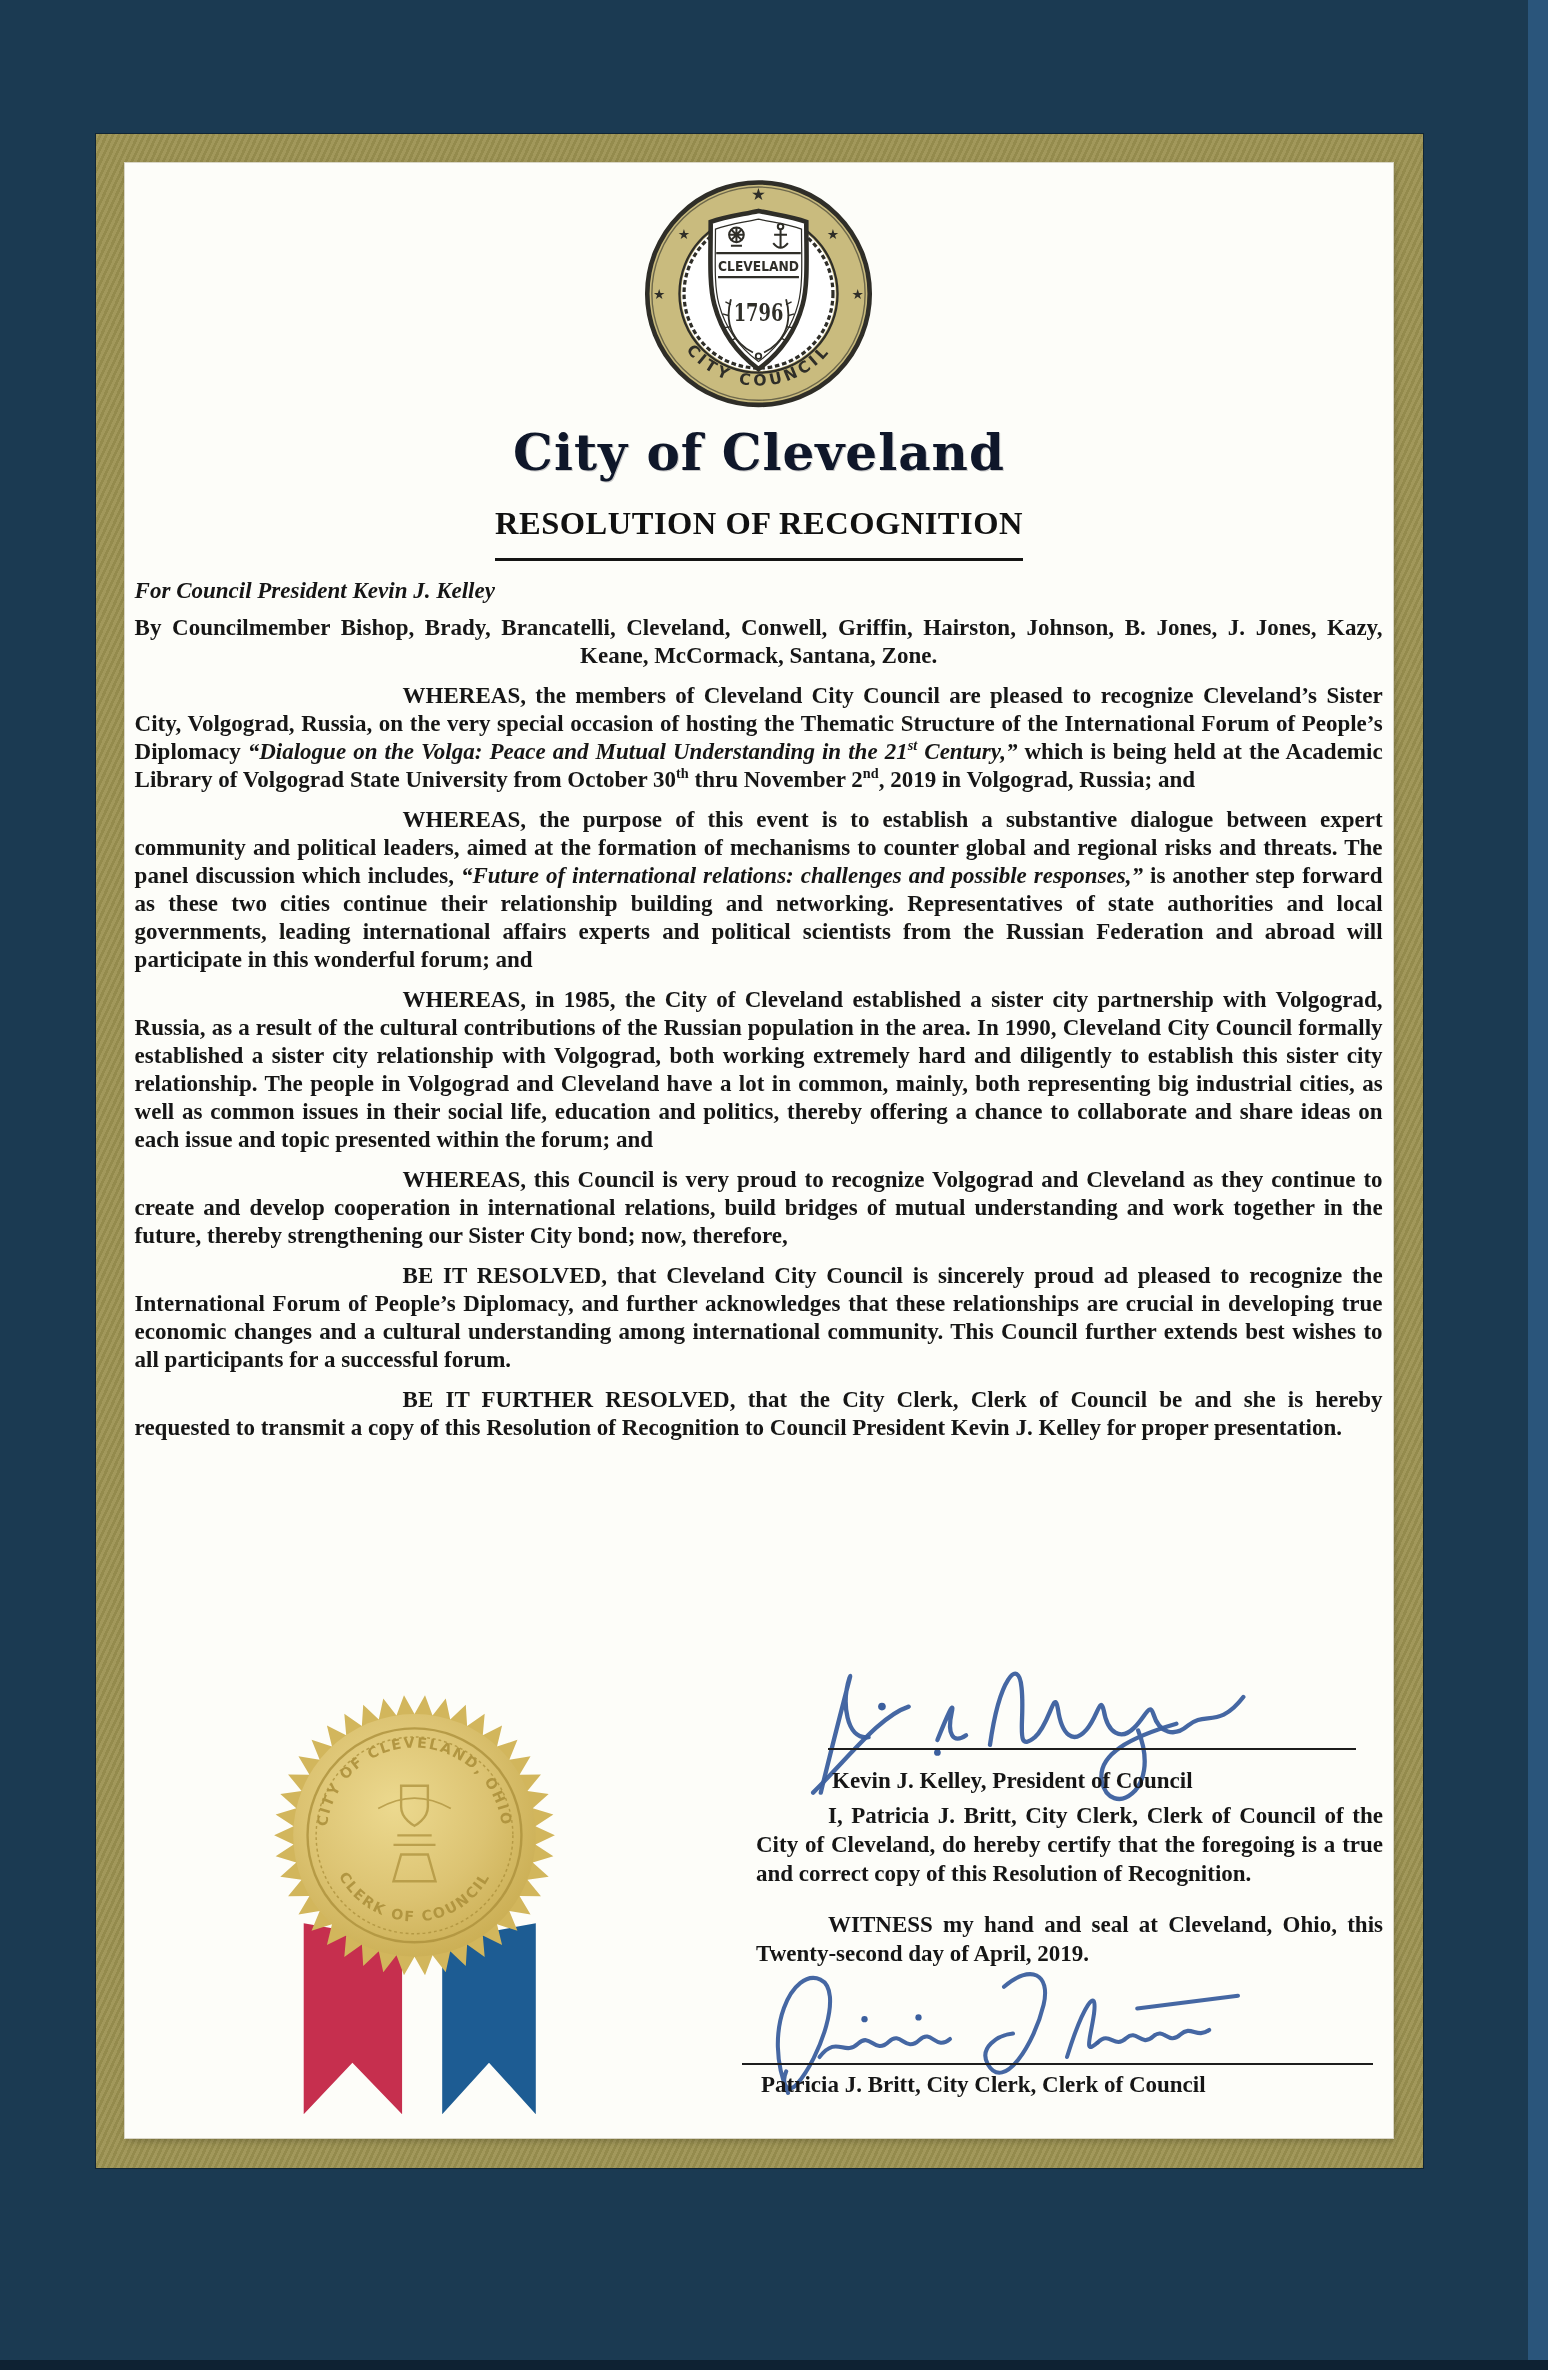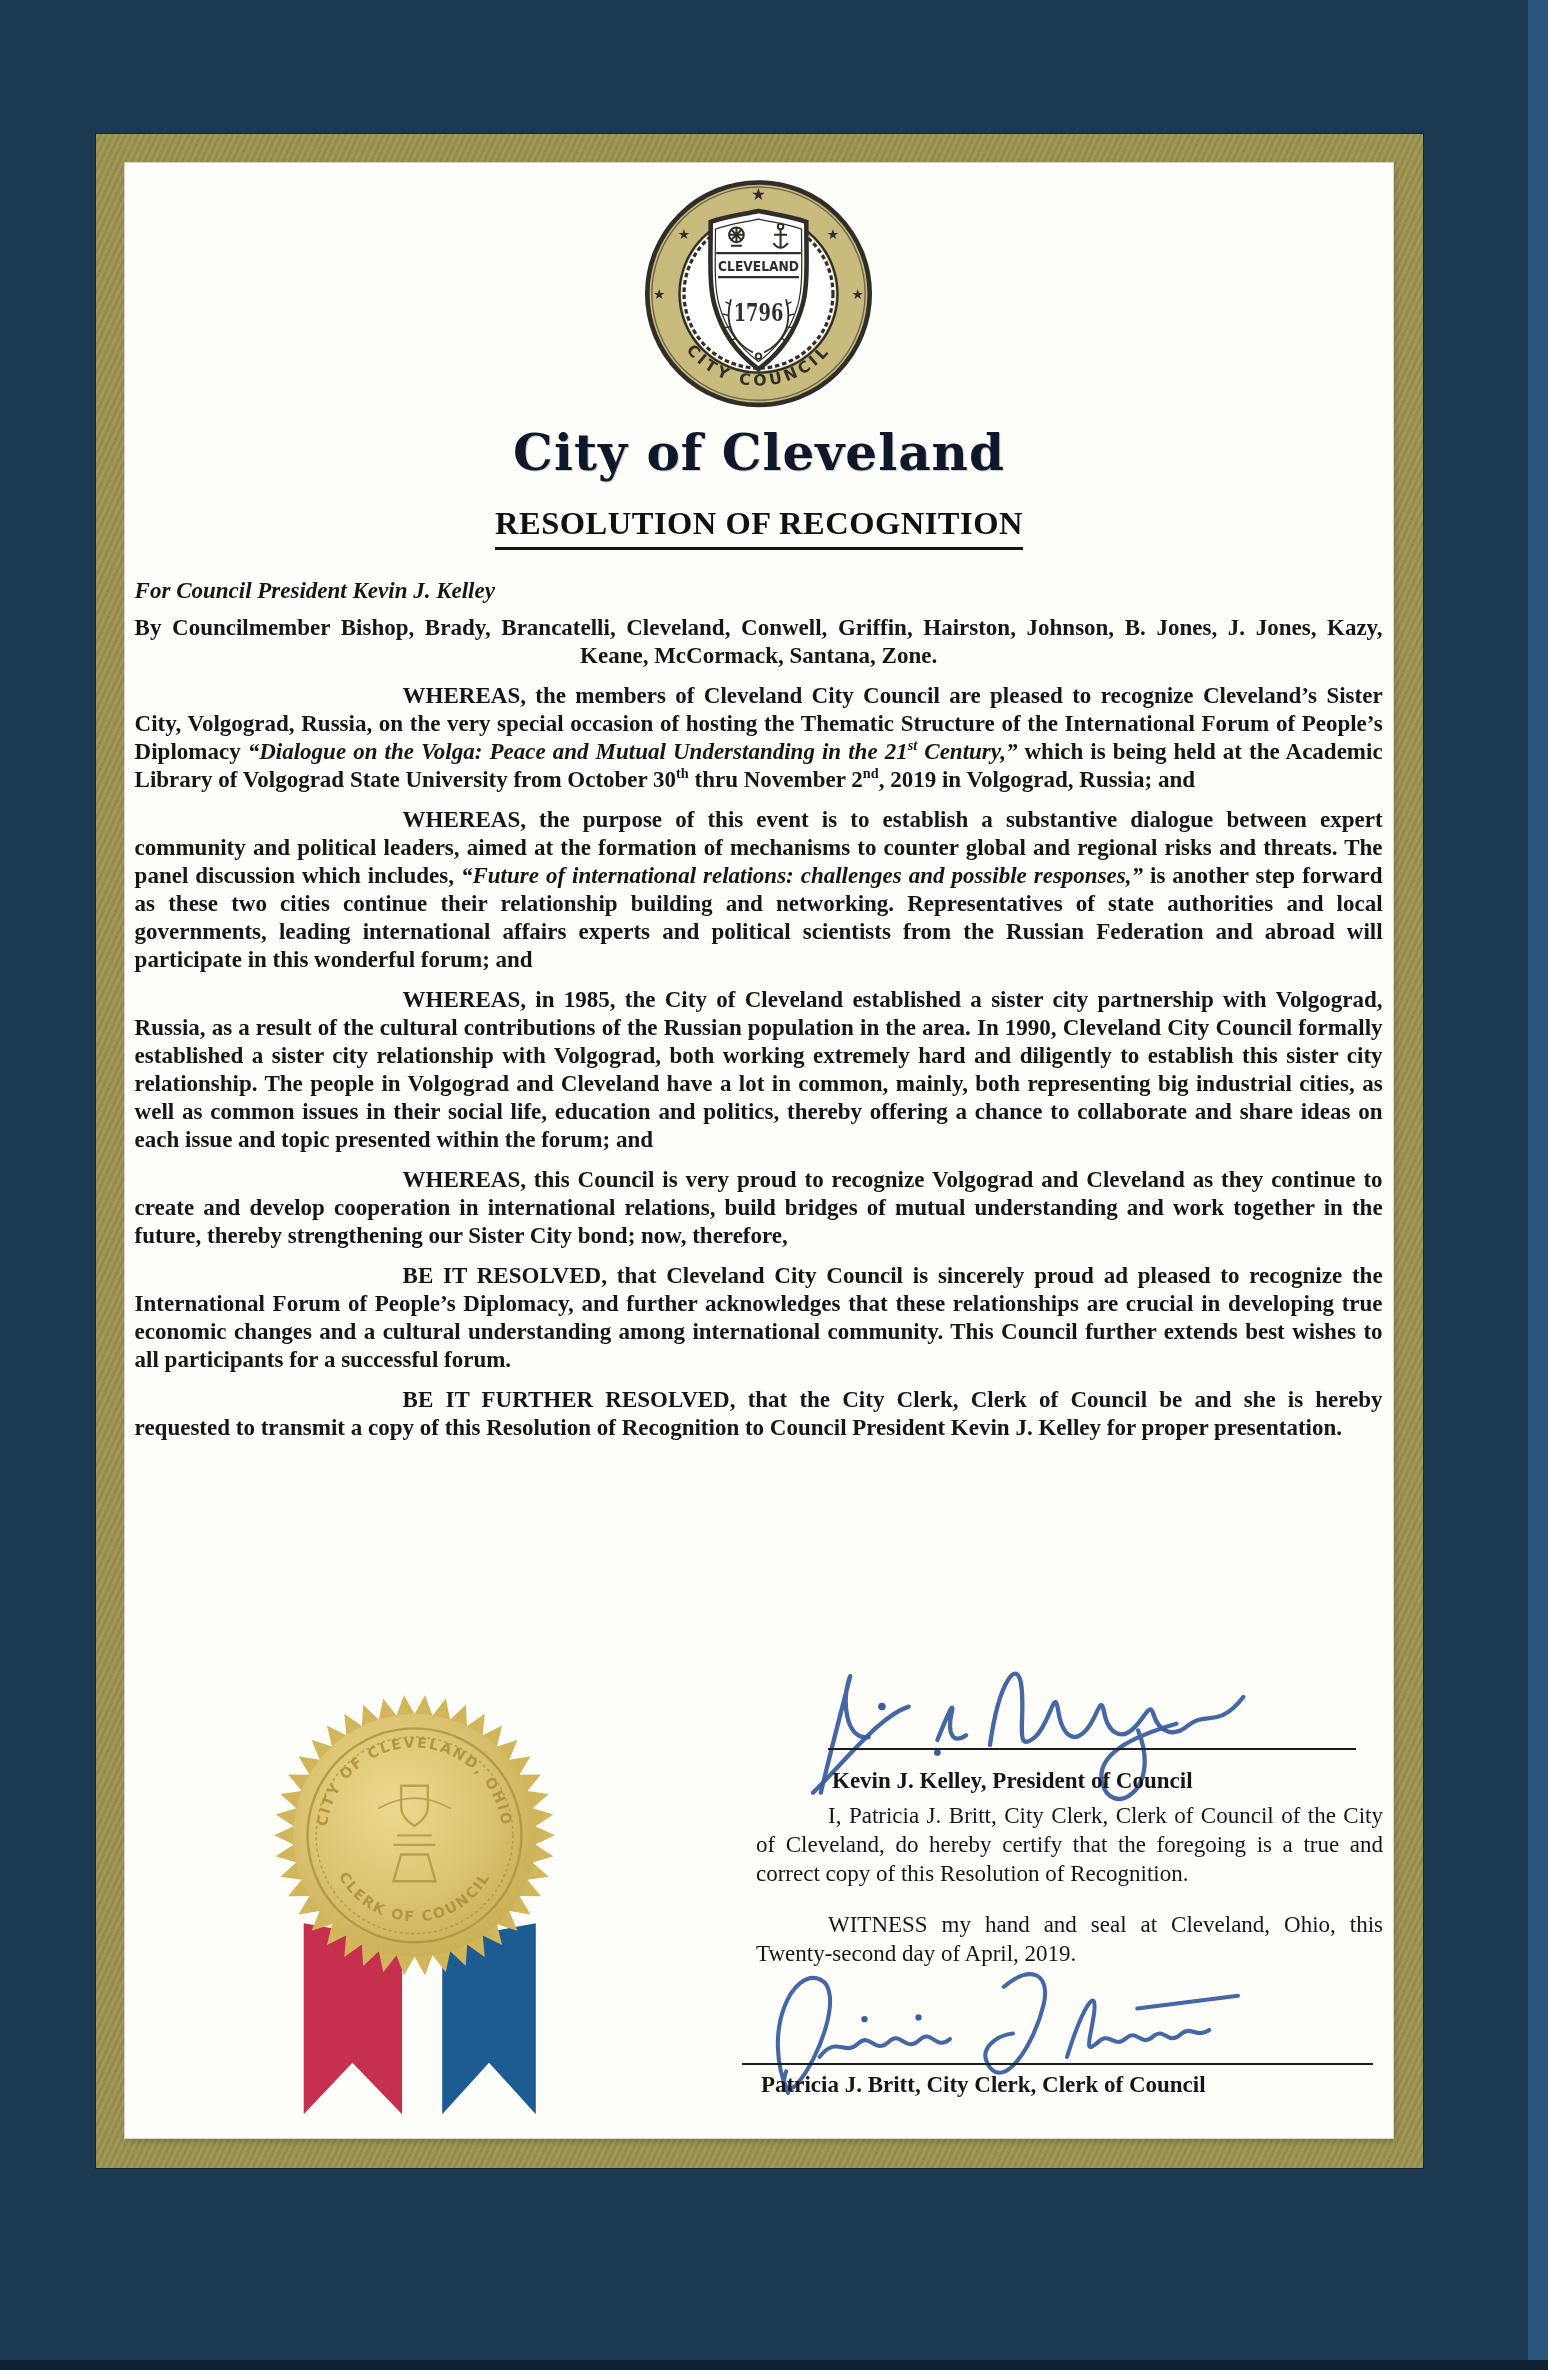--- a/index.html
+++ b/index.html
@@ -16,41 +16,41 @@
          background-image:repeating-linear-gradient(115deg,rgba(255,255,255,.06) 0 2.9px,rgba(0,0,0,.05) 2.9px 5.7px);
          box-shadow:0 0 0 1px rgba(0,0,0,.35);}
   .paper{position:absolute;left:29px;top:29px;width:1268px;height:1975px;background:var(--paper);
          box-shadow:0 0 0 1px #d9d6c6, 1.9px 2.9px 7.6px rgba(0,0,0,.25);}
   .council-seal{position:absolute;left:514px;top:13.4px;width:239px;height:239px;}
   .org{position:absolute;top:260px;left:0;width:100%;text-align:center;
        font-family:"DejaVu Serif",serif;font-weight:700;font-size:50px;letter-spacing:1px;color:#0f172a;
        text-shadow:1px 1px 0 #c9c9c9;}
   .title-wrap{position:absolute;top:342px;left:0;width:100%;text-align:center;}
   .title{display:inline-block;font-weight:700;font-size:32.5px;letter-spacing:0.5px;color:#111;
-         border-bottom:3.8px solid #151515;padding-bottom:5px;}
+         border-bottom:3.8px solid #151515;padding-bottom:16px;}
   .content{position:absolute;left:9.6px;top:414px;width:1248px;color:var(--text);
            font-size:23px;line-height:28px;font-weight:700;}
   .for-line{text-align:left;font-style:italic;}
   .by-line{margin-top:9px;text-align:justify;text-align-last:center;}
   .body-para{margin-top:12px;text-align:justify;text-indent:268px;}
   .seg-italic{font-style:italic;}
   .seg-sup{vertical-align:super;font-size:62%;line-height:0;}
   .sig{position:absolute;}
   .sig path{fill:none;stroke:var(--ink);stroke-width:4.5;stroke-linecap:round;opacity:.95;}
   .sig circle{fill:var(--ink);}
   .sig1{left:669px;top:1486px;width:478px;height:163px;}
   .sig2{left:602px;top:1786px;width:554px;height:153px;}
   .sigline{position:absolute;height:0;border-top:2.4px solid #1d1d1d;}
   .sigline1{left:703px;top:1585px;width:528px;}
   .sigline2{left:617px;top:1900px;width:631px;}
   .siglabel{position:absolute;font-weight:700;font-size:23px;color:var(--text);}
   .label1{left:707px;top:1593px;margin-top:12px;}
   .label2{left:636px;top:1909px;}
   .clerk-col{position:absolute;left:631px;top:1638px;width:627px;color:var(--text);
-             font-size:23px;line-height:29px;font-weight:400;text-align:justify;}
+             font-size:23px;line-height:29px;font-weight:700;text-align:justify;}
   .clerk-col p{text-indent:72px;}
   .clerk-col .witness{margin-top:22px;}
   .foil{position:absolute;left:146px;top:1531px;width:287px;height:425px;}
   .seal-band{fill:var(--band);stroke:var(--sealink);stroke-width:5;}
   .seal-line{fill:none;stroke:var(--sealink);}
   .seal-text{fill:var(--sealink);font-family:"DejaVu Sans",sans-serif;font-weight:700;}
   .seal-star{fill:var(--sealink);font-family:"DejaVu Sans",sans-serif;}
   .emboss{stroke:var(--emboss);fill:none;}
   .emboss-text{fill:var(--emboss);font-family:"DejaVu Sans",sans-serif;font-weight:700;opacity:.9;}
 </style>

